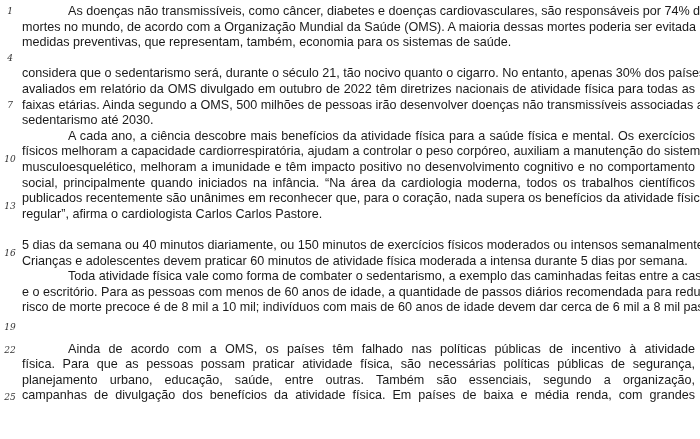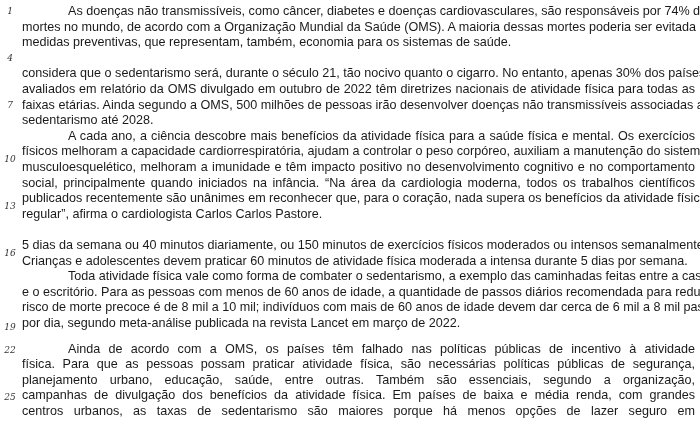--- a/index.html
+++ b/index.html
@@ -51,35 +51,33 @@
   <span class="lnum" style="top:343px">22</span>
   <span class="lnum" style="top:390px">25</span>
 
   <div class="line indent" style="top:4px">As doenças não transmissíveis, como câncer, diabetes e doenças cardiovasculares, são responsáveis por 74% das</div>
   <div class="line" style="top:19.6px">mortes no mundo, de acordo com a Organização Mundial da Saúde (OMS). A maioria dessas mortes poderia ser evitada com</div>
   <div class="line last" style="top:35.2px">medidas preventivas, que representam, também, economia para os sistemas de saúde.</div>
 
   <div class="line" style="top:66.4px">considera que o sedentarismo será, durante o século 21, tão nocivo quanto o cigarro. No entanto, apenas 30% dos países</div>
   <div class="line" style="top:82px">avaliados em relatório da OMS divulgado em outubro de 2022 têm diretrizes nacionais de atividade física para todas as</div>
   <div class="line" style="top:97.6px">faixas etárias. Ainda segundo a OMS, 500 milhões de pessoas irão desenvolver doenças não transmissíveis associadas ao</div>
-  <div class="line last" style="top:113.2px">sedentarismo até 2028.</div>
+  <div class="line last" style="top:113.2px">sedentarismo até 2030.</div>
 
   <div class="line indent" style="top:128.8px">A cada ano, a ciência descobre mais benefícios da atividade física para a saúde física e mental. Os exercícios</div>
   <div class="line" style="top:144.4px">físicos melhoram a capacidade cardiorrespiratória, ajudam a controlar o peso corpóreo, auxiliam a manutenção do sistema</div>
   <div class="line" style="top:160px">musculoesquelético, melhoram a imunidade e têm impacto positivo no desenvolvimento cognitivo e no comportamento</div>
   <div class="line" style="top:175.6px">social, principalmente quando iniciados na infância. “Na área da cardiologia moderna, todos os trabalhos científicos</div>
   <div class="line" style="top:191.2px">publicados recentemente são unânimes em reconhecer que, para o coração, nada supera os benefícios da atividade física</div>
   <div class="line last" style="top:206.8px">regular”, afirma o cardiologista Carlos Carlos Pastore.</div>
 
   <div class="line" style="top:238px">5 dias da semana ou 40 minutos diariamente, ou 150 minutos de exercícios físicos moderados ou intensos semanalmente.</div>
   <div class="line last" style="top:253.6px">Crianças e adolescentes devem praticar 60 minutos de atividade física moderada a intensa durante 5 dias por semana.</div>
 
   <div class="line indent" style="top:269.2px">Toda atividade física vale como forma de combater o sedentarismo, a exemplo das caminhadas feitas entre a casa</div>
   <div class="line" style="top:284.8px">e o escritório. Para as pessoas com menos de 60 anos de idade, a quantidade de passos diários recomendada para reduzir o</div>
   <div class="line" style="top:300.4px">risco de morte precoce é de 8 mil a 10 mil; indivíduos com mais de 60 anos de idade devem dar cerca de 6 mil a 8 mil passos</div>
-  <div class="line last" style="top:316px">por dia, segundo meta-análise publicada na revista Lancet em março de 2022.</div>
 
   <div class="line indent" style="top:341.6px">Ainda de acordo com a OMS, os países têm falhado nas políticas públicas de incentivo à atividade</div>
   <div class="line" style="top:357.2px">física. Para que as pessoas possam praticar atividade física, são necessárias políticas públicas de segurança,</div>
   <div class="line" style="top:372.8px">planejamento urbano, educação, saúde, entre outras. Também são essenciais, segundo a organização,</div>
   <div class="line" style="top:388.4px">campanhas de divulgação dos benefícios da atividade física. Em países de baixa e média renda, com grandes</div>
-  <div class="line" style="top:404px">centros urbanos, as taxas de sedentarismo são maiores porque há menos opções de lazer seguro em</div>
 </div>
 
 </body></html>

